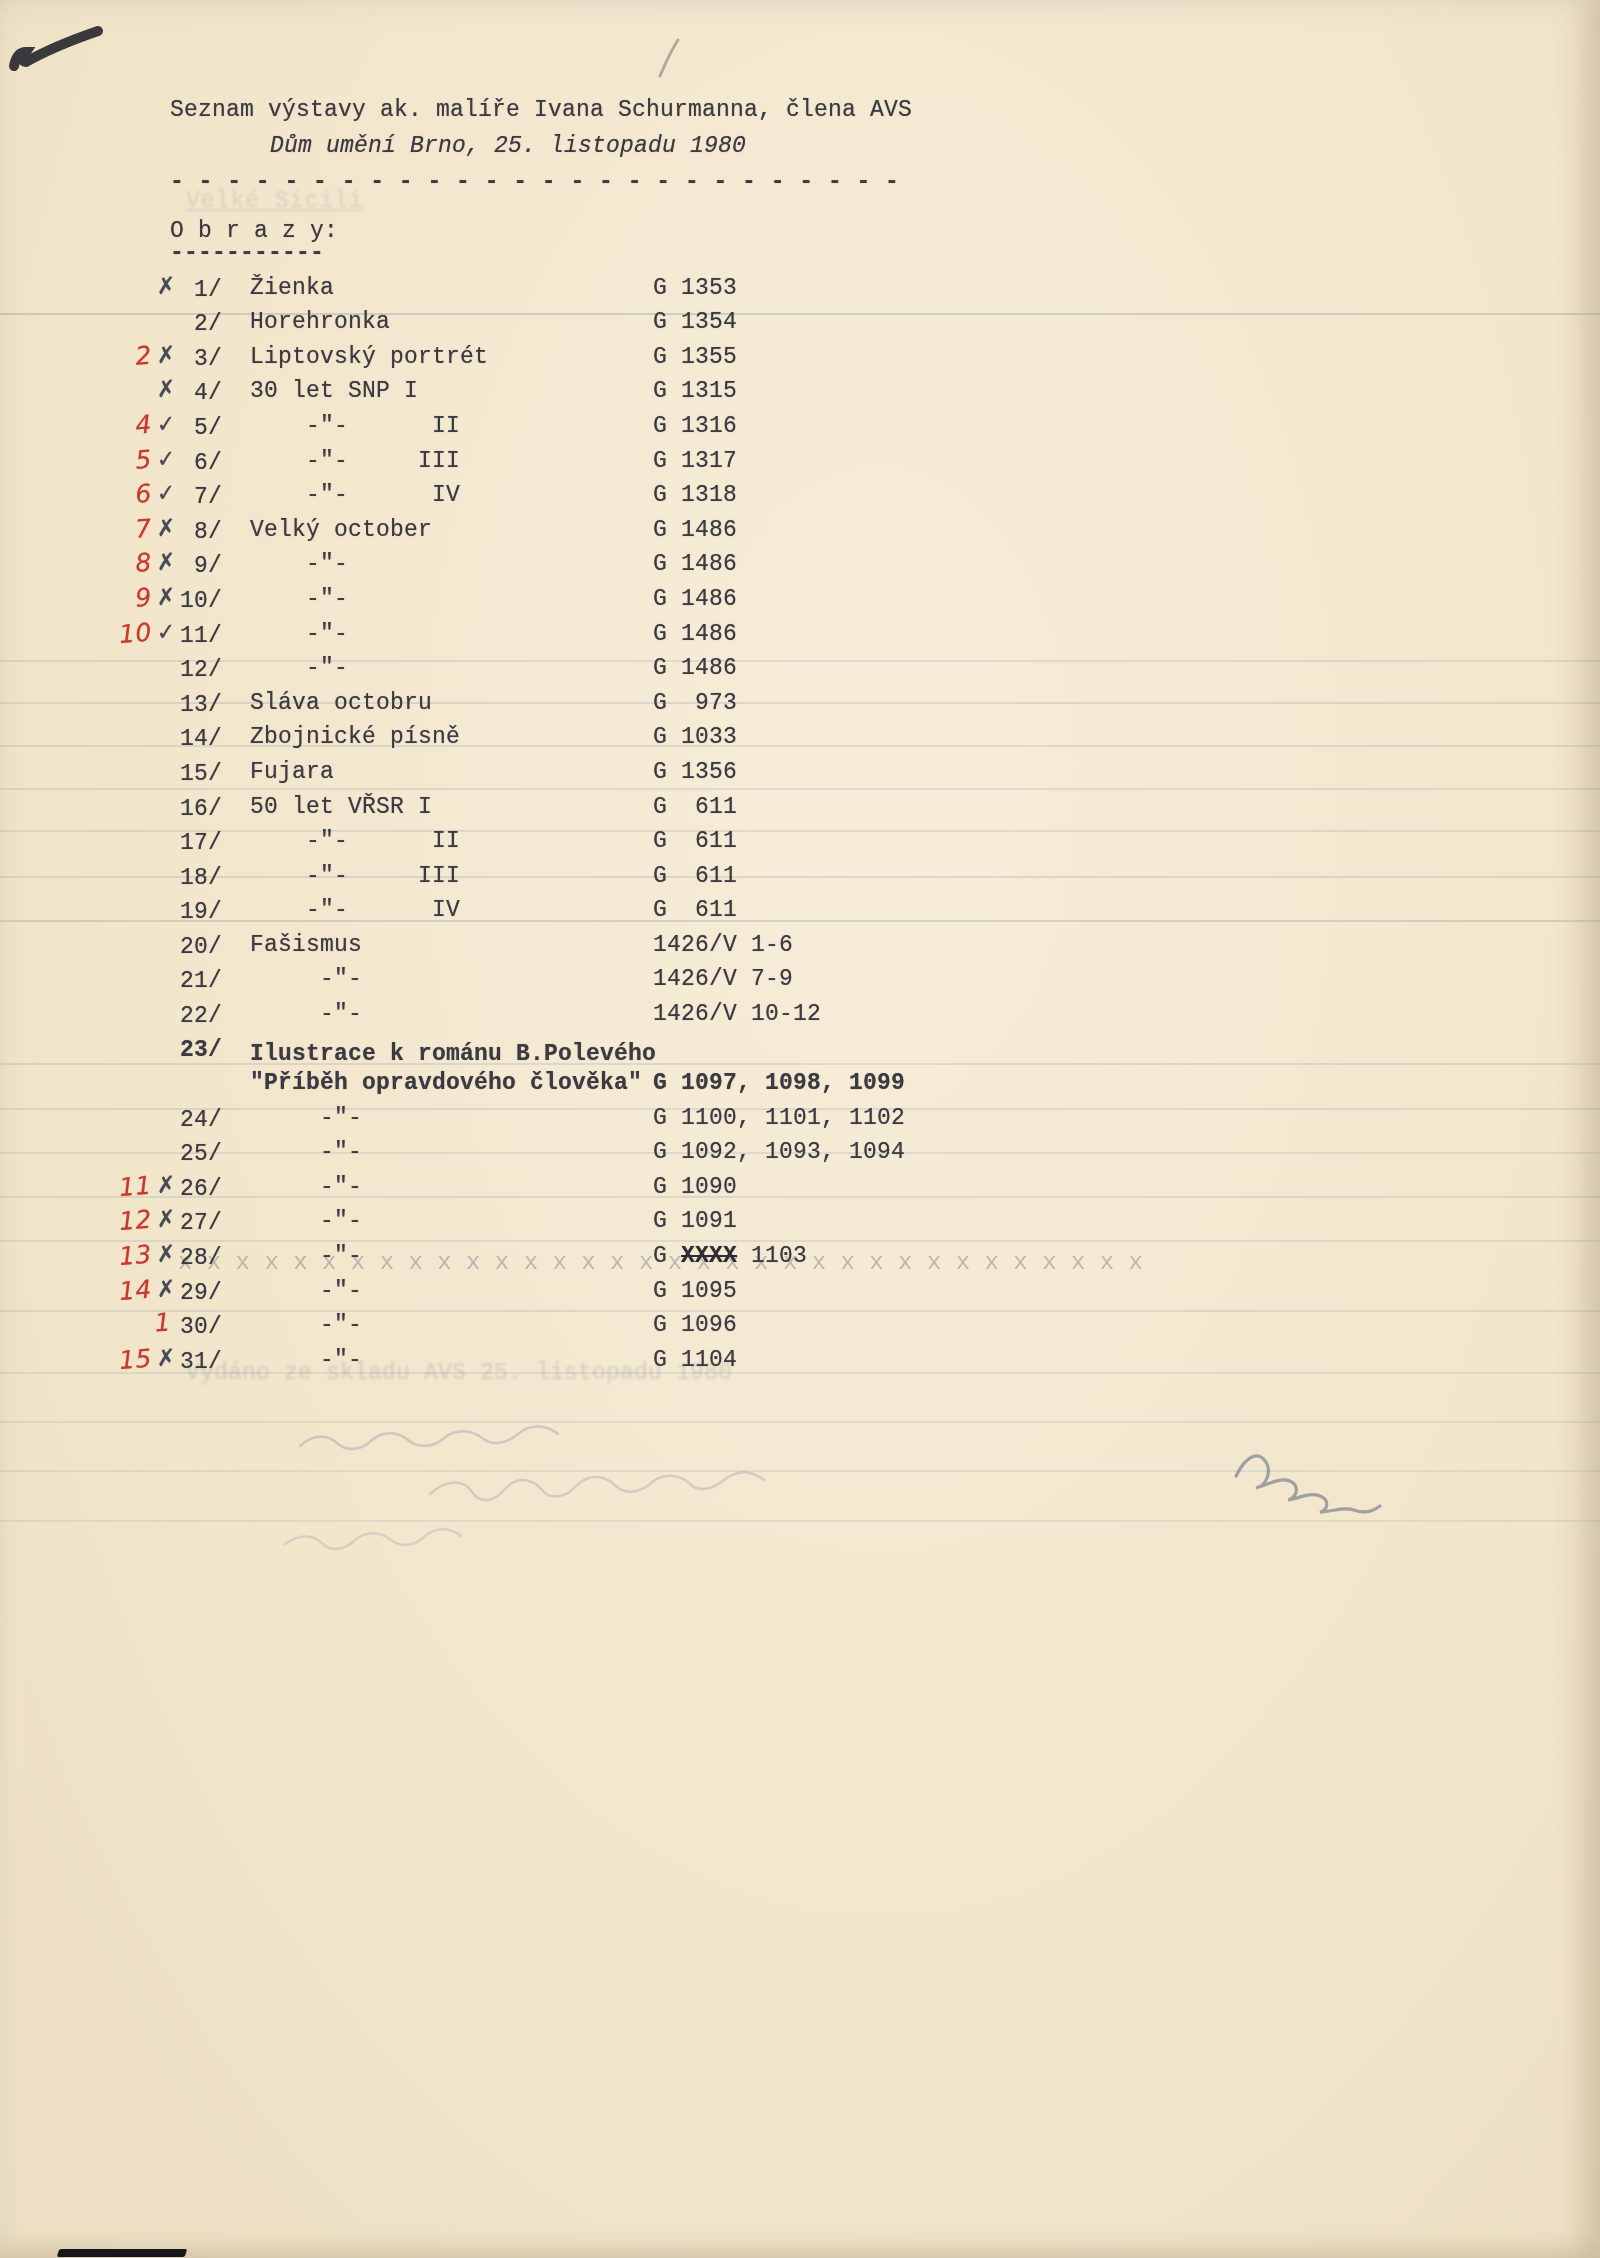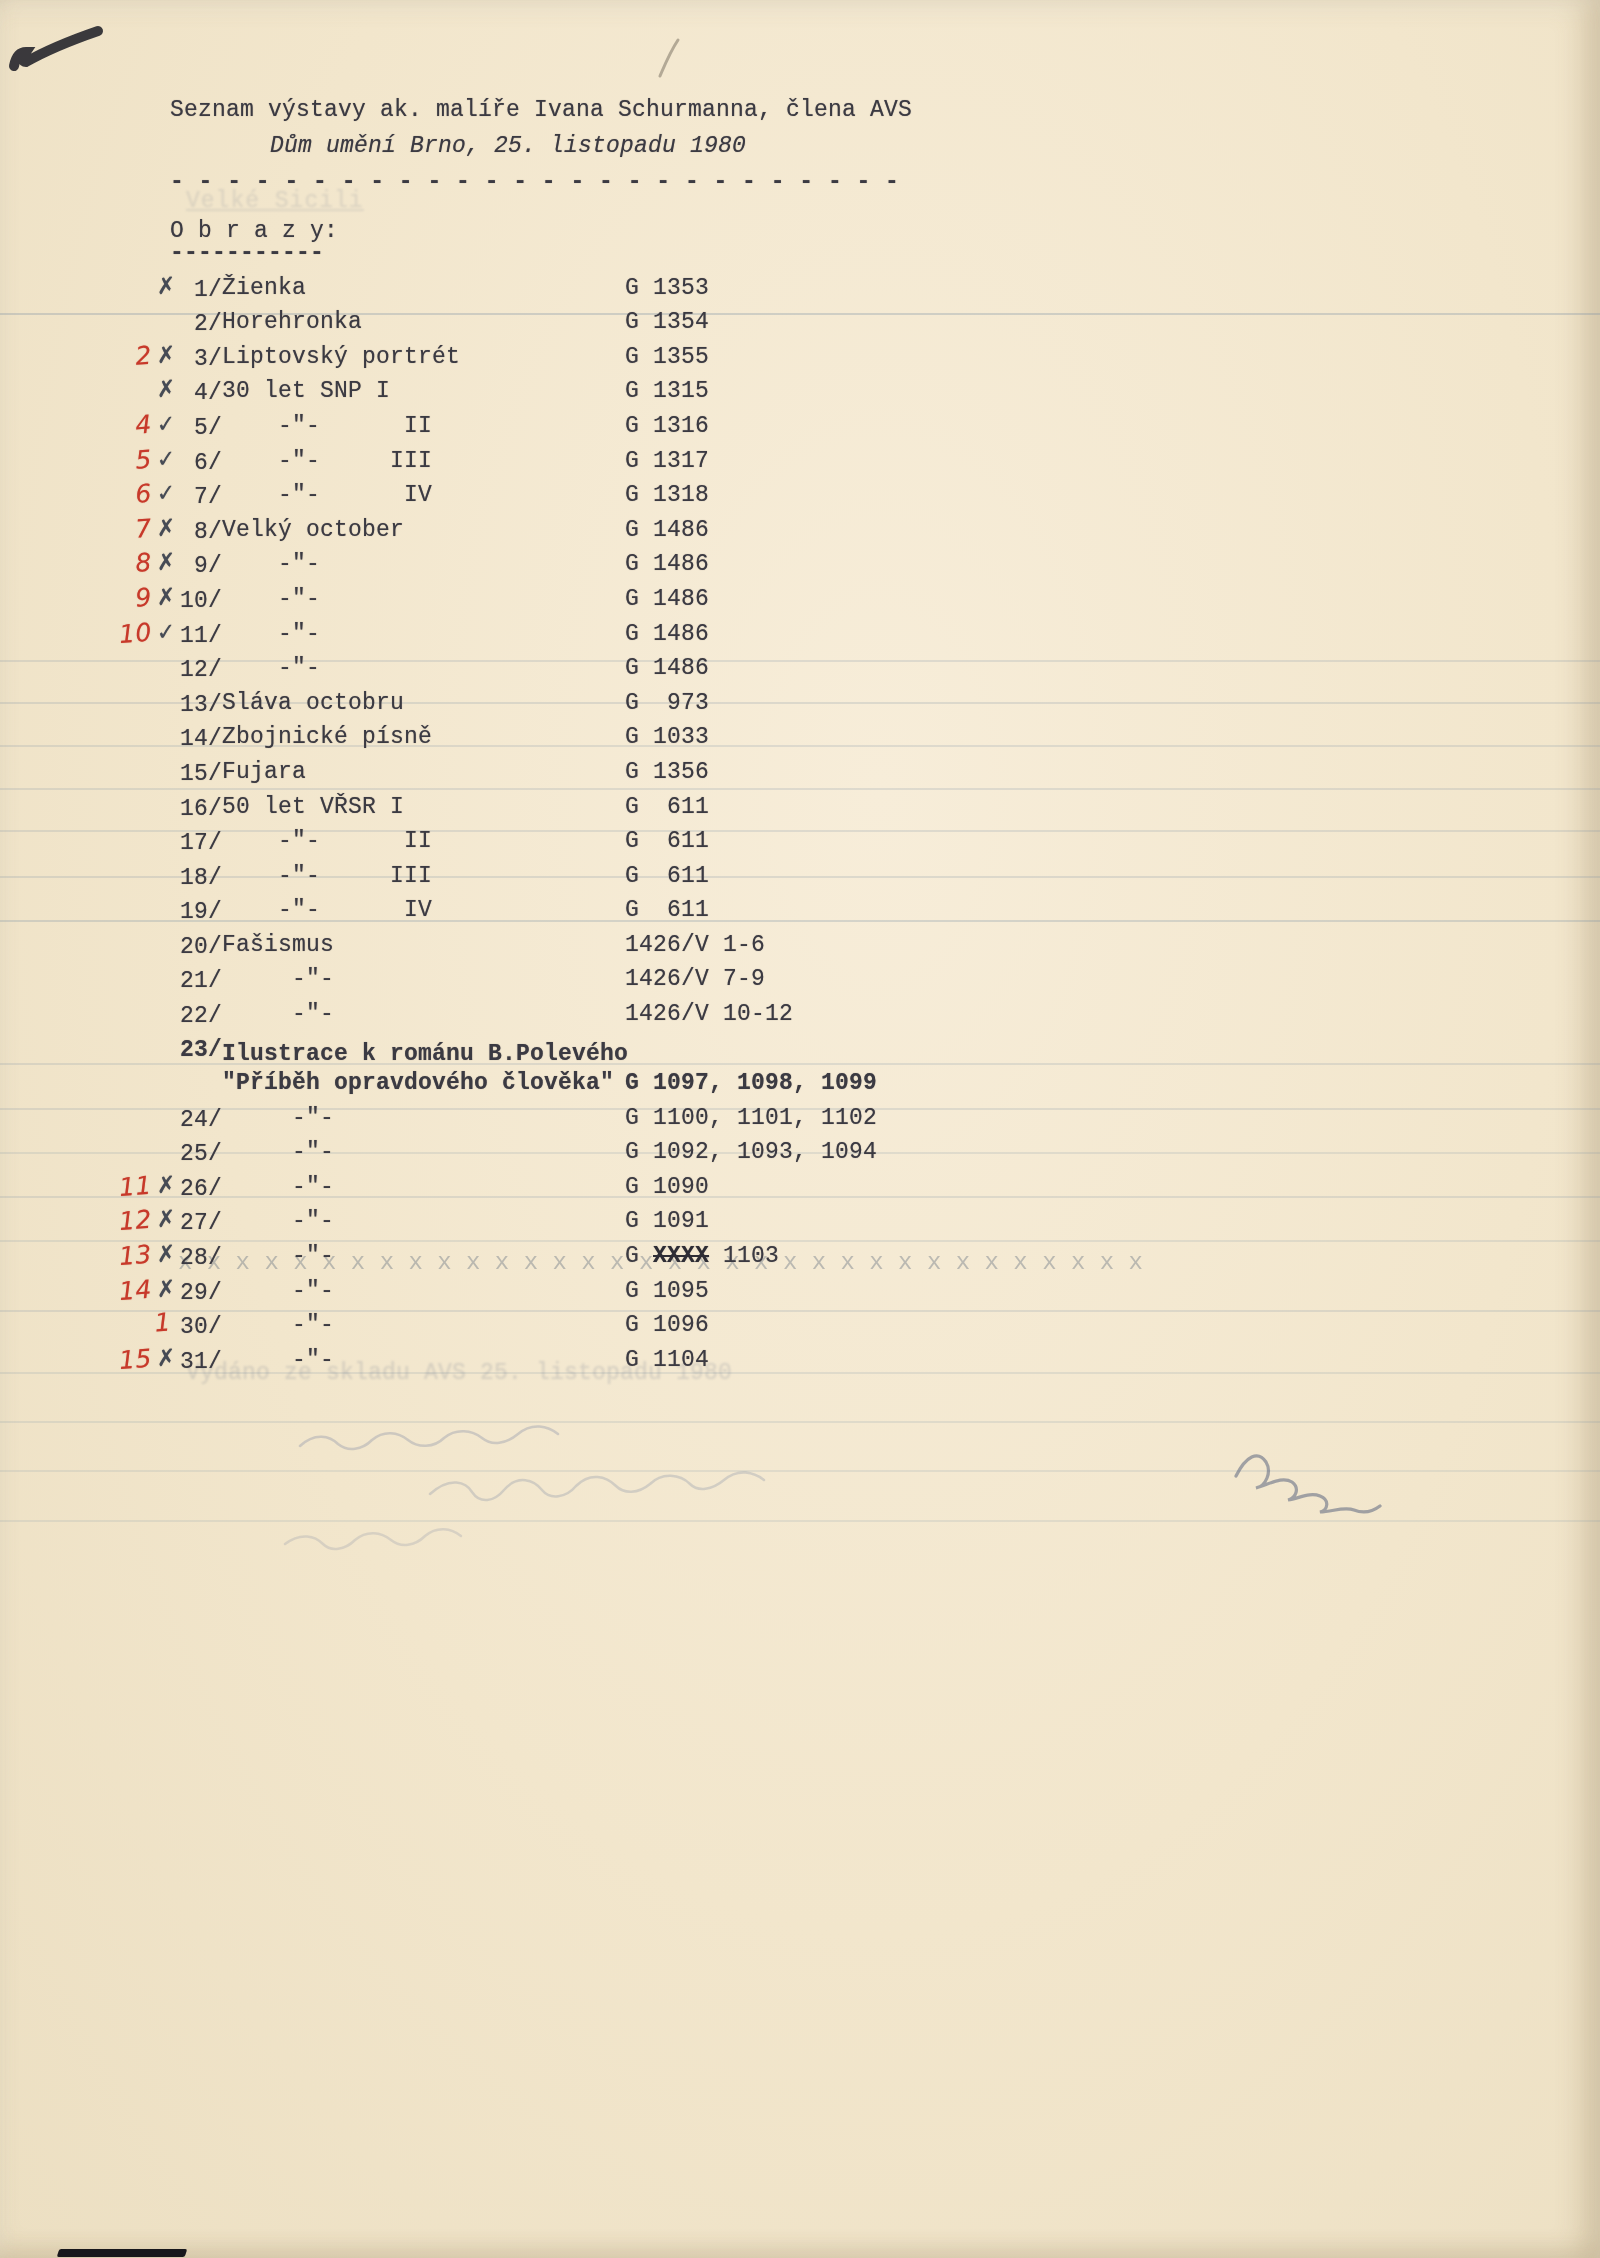--- a/index.html
+++ b/index.html
@@ -29,21 +29,21 @@
   .row.tall{height:69px;font-weight:bold;}
   .ann{
     width:86px;flex:0 0 86px;display:flex;justify-content:flex-end;align-items:flex-end;gap:5px;
     font-family:"DejaVu Sans",sans-serif;font-style:italic;font-size:25px;line-height:26px;
     transform:rotate(-4deg);padding-bottom:2px;white-space:pre;
   }
   .ann-num{color:#c7392a;text-shadow:0 0 1px rgba(199,57,42,.5);}
   .ann-mark{color:#464b55;font-style:normal;font-size:23px;}
   .num{width:46px;flex:0 0 46px;text-align:right;}
   .tall .num,.tall .ann{align-self:flex-start;padding-top:8px;}
-  .ttl{width:403px;flex:0 0 403px;line-height:29px;}
+  .ttl{width:403px;flex:0 0 403px;line-height:29px;margin-left:28px;}
   .code{line-height:29px;}
   .code-strike{font-weight:bold;text-decoration:line-through;color:#2e2d35;margin-top:37px;}
   
   .rule-line{position:absolute;left:0;width:1600px;height:2px;background:#7e93a5;}
   .ghost{position:absolute;color:#63708a;white-space:pre;}
   .ghost-heading{left:186px;top:188px;font-size:23px;opacity:.15;filter:blur(1px);text-decoration:underline;letter-spacing:1px;}
   .ghost-xrow{left:178px;top:1249px;font-size:24px;opacity:.42;filter:blur(.4px);color:#6d7885;}
   .ghost-issued{left:186px;top:1360px;font-size:23px;opacity:.20;filter:blur(1px);}
   .corner-svg{position:absolute;left:0;top:0;}
   .topright-svg{position:absolute;left:638px;top:32px;}

